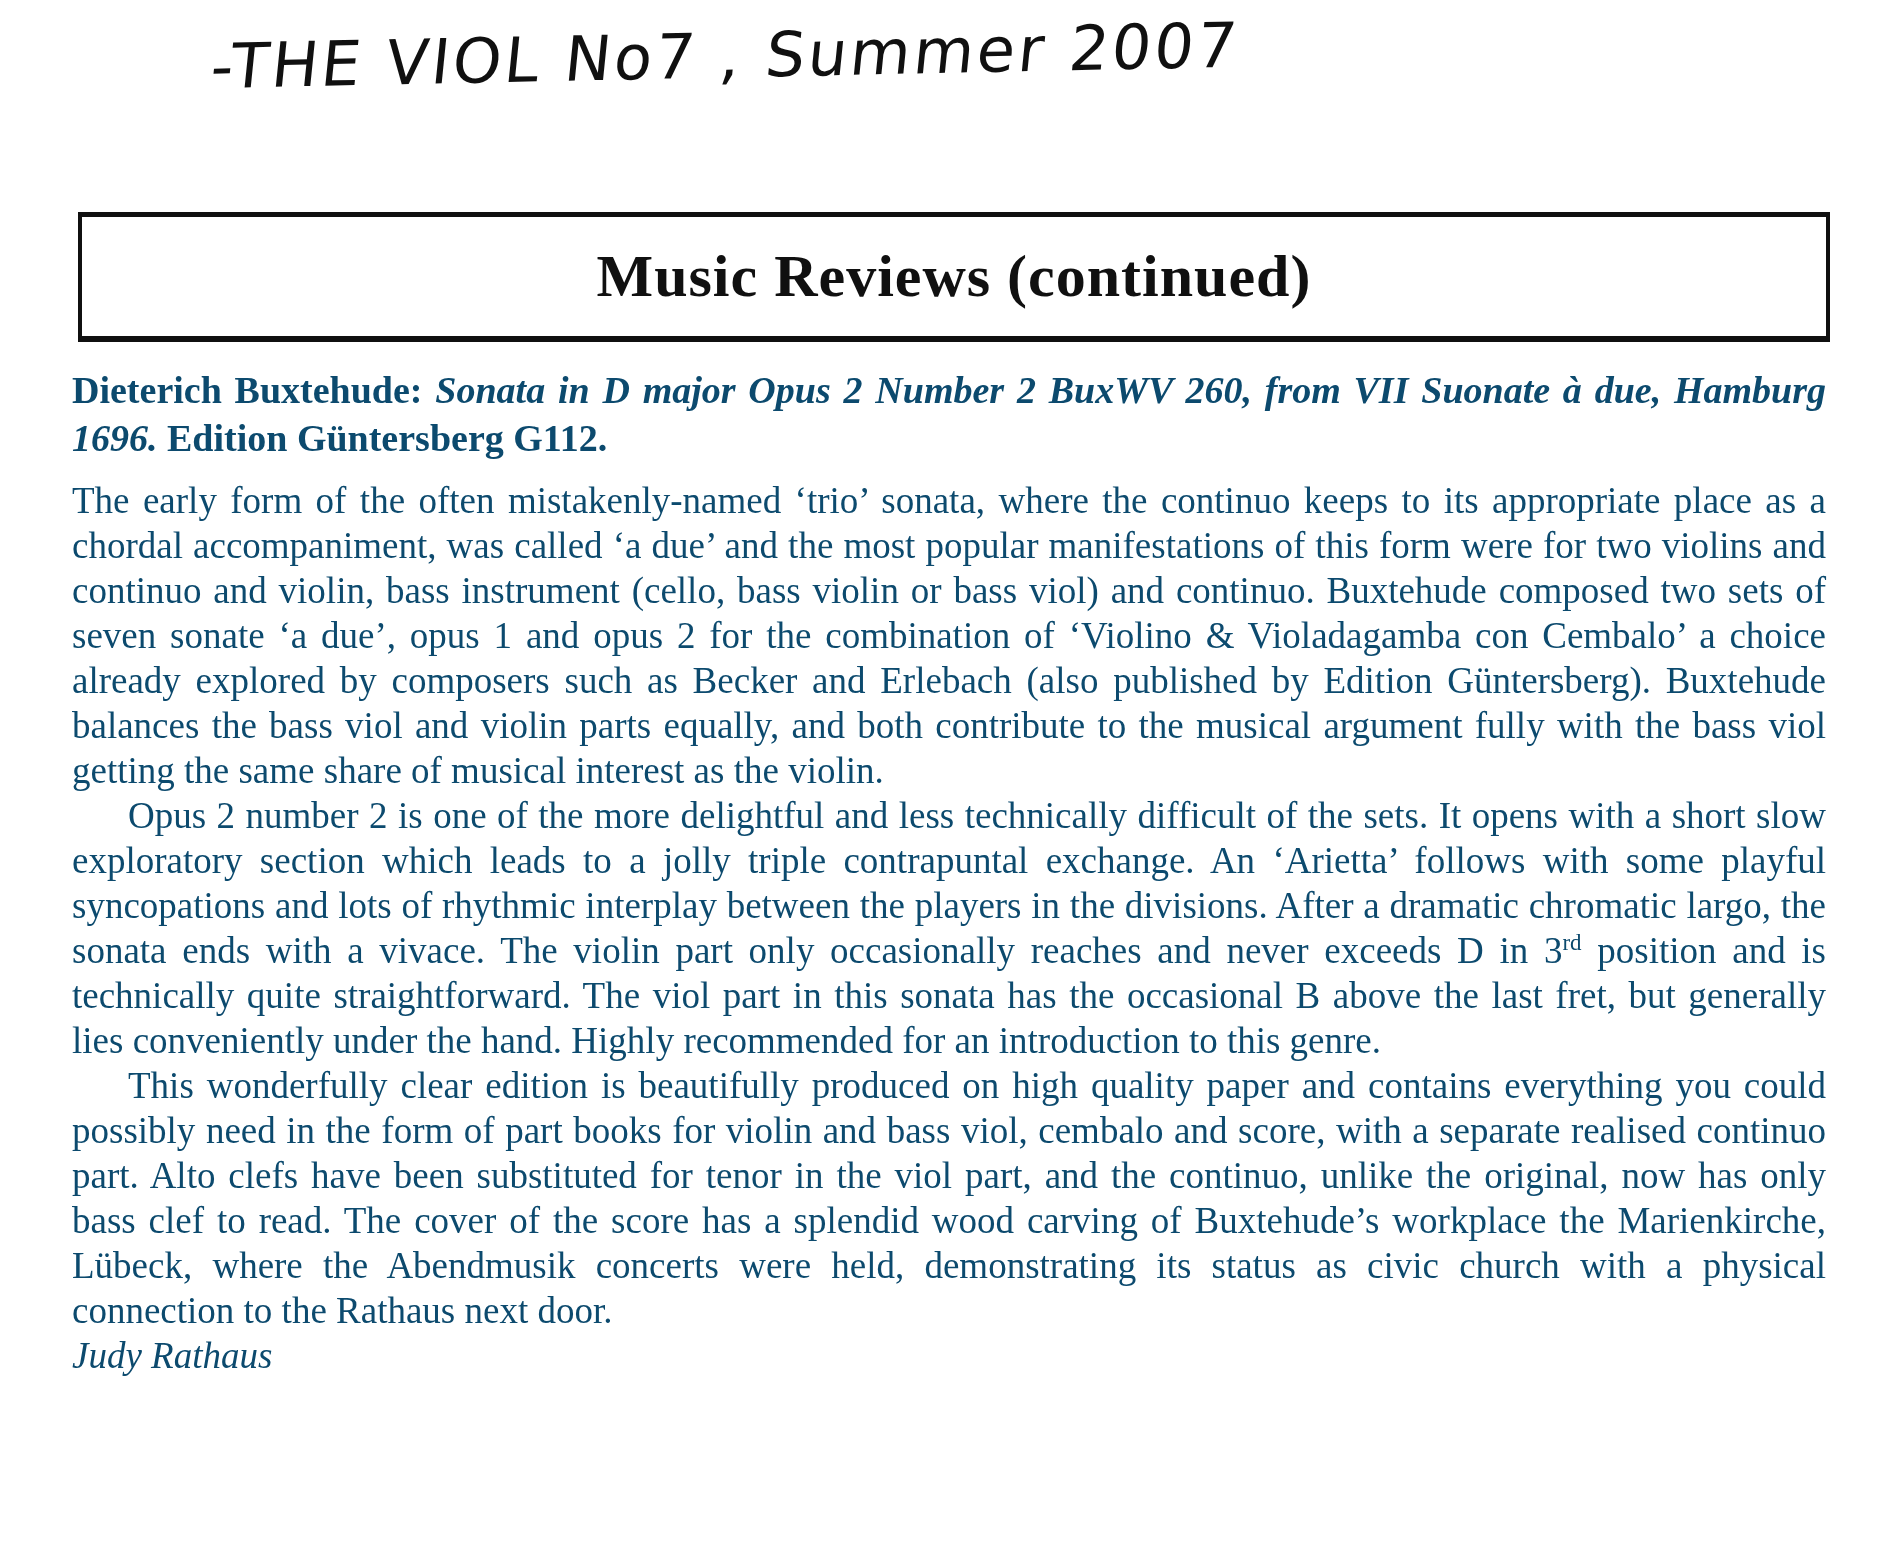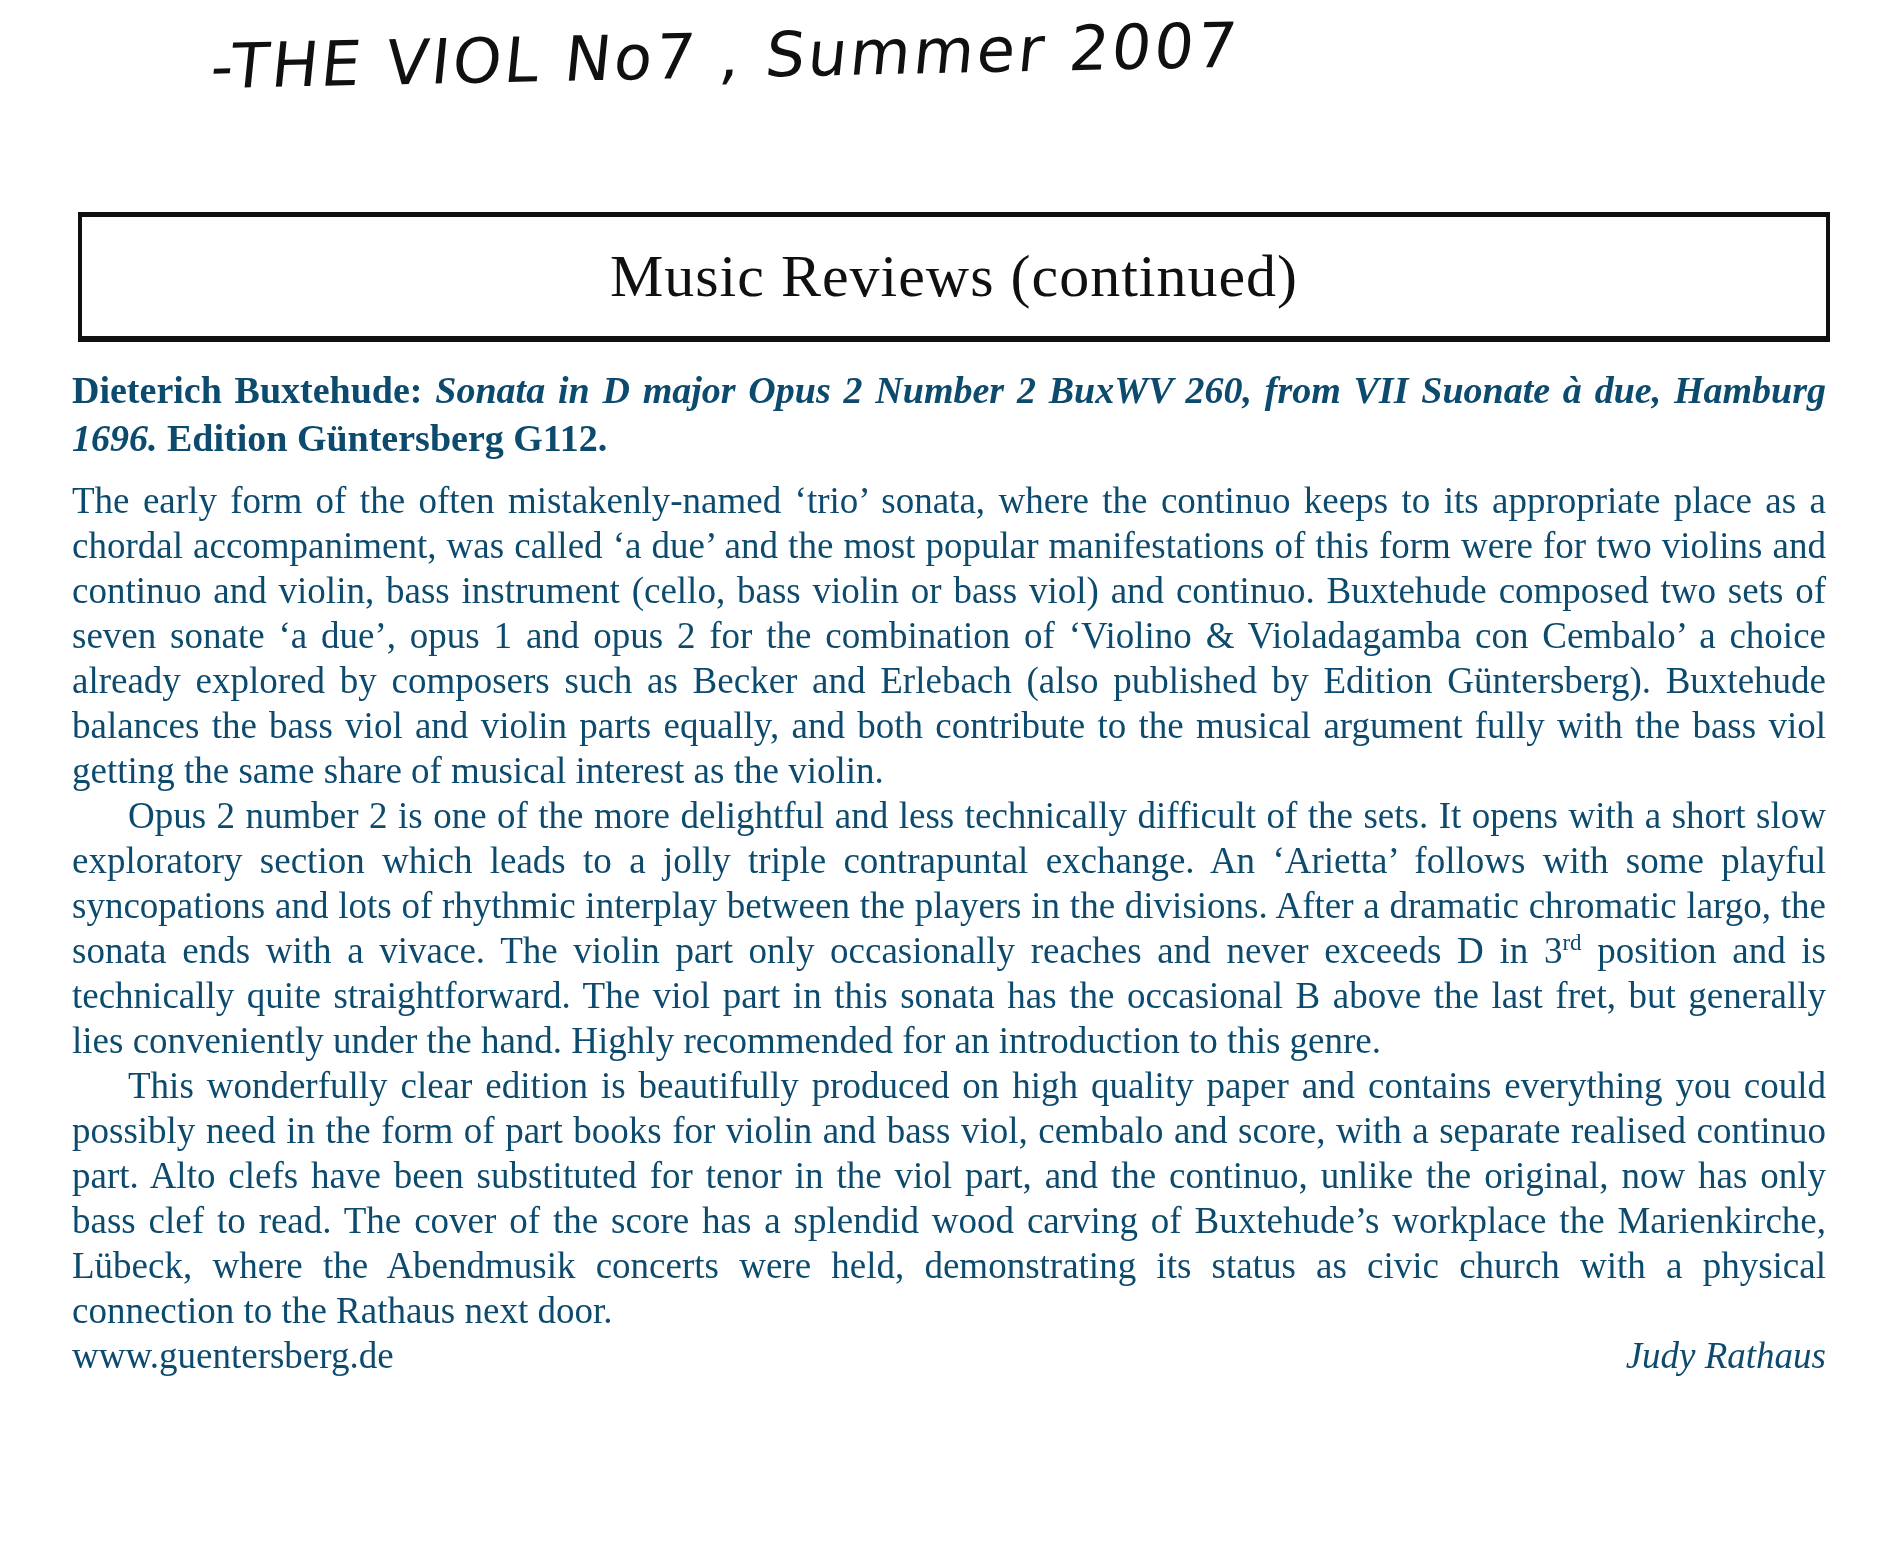--- a/index.html
+++ b/index.html
@@ -38,21 +38,21 @@
     border: 4px solid #101010;
     border-top-width: 5px;
     border-bottom-width: 6px;
     display: flex;
     align-items: center;
     justify-content: center;
   }
   .heading-box .heading-text {
     font-family: "Liberation Serif", serif;
     font-size: 60px;
-    font-weight: 400;
+    font-weight: 700;
     letter-spacing: 1px;
     margin: 0;
     color: #101010;
   }
 
   
   .content {
     position: absolute;
     left: 72px;
     top: 366px;
@@ -111,19 +111,18 @@
     <p class="review-title"><span>Dieterich Buxtehude: </span><span class="work-italic">Sonata in D major Opus 2 Number 2 BuxWV 260, from VII Suonate à due, Hamburg 1696.</span><span> Edition Güntersberg G112.</span></p>
 
     <p class="body-para">The early form of the often mistakenly-named ‘trio’ sonata, where the continuo keeps to its appropriate place as a chordal accompaniment, was called ‘a due’ and the most popular manifestations of this form were for two violins and continuo and violin, bass instrument (cello, bass violin or bass viol) and continuo. Buxtehude composed two sets of seven sonate ‘a due’, opus 1 and opus 2 for the combination of ‘Violino &amp; Violadagamba con Cembalo’ a choice already explored by composers such as Becker and Erlebach (also published by Edition Güntersberg). Buxtehude balances the bass viol and violin parts equally, and both contribute to the musical argument fully with the bass viol getting the same share of musical interest as the violin.</p>
 
     <p class="body-para indent"><span>Opus 2 number 2 is one of the more delightful and less technically difficult of the sets. It opens with a short slow exploratory section which leads to a jolly triple contrapuntal exchange. An ‘Arietta’ follows with some playful syncopations and lots of rhythmic interplay between the players in the divisions. After a dramatic chromatic largo, the sonata ends with a vivace. The violin part only occasionally reaches and never exceeds D in 3</span><sup>rd</sup><span> position and is technically quite straightforward. The viol part in this sonata has the occasional B above the last fret, but generally lies conveniently under the hand. Highly recommended for an introduction to this genre.</span></p>
 
     <p class="body-para indent">This wonderfully clear edition is beautifully produced on high quality paper and contains everything you could possibly need in the form of part books for violin and bass viol, cembalo and score, with a separate realised continuo part. Alto clefs have been substituted for tenor in the viol part, and the continuo, unlike the original, now has only bass clef to read. The cover of the score has a splendid wood carving of Buxtehude’s workplace the Marienkirche, Lübeck, where the Abendmusik concerts were held, demonstrating its status as civic church with a physical connection to the Rathaus next door.</p>
 
 
     <div class="footer-row">
-      <span class="website">www.guentersberg.de</span>
       <span class="reviewer">Judy Rathaus</span>
     </div>
 
   </div>
 
 </div>
 
 </body></html>

